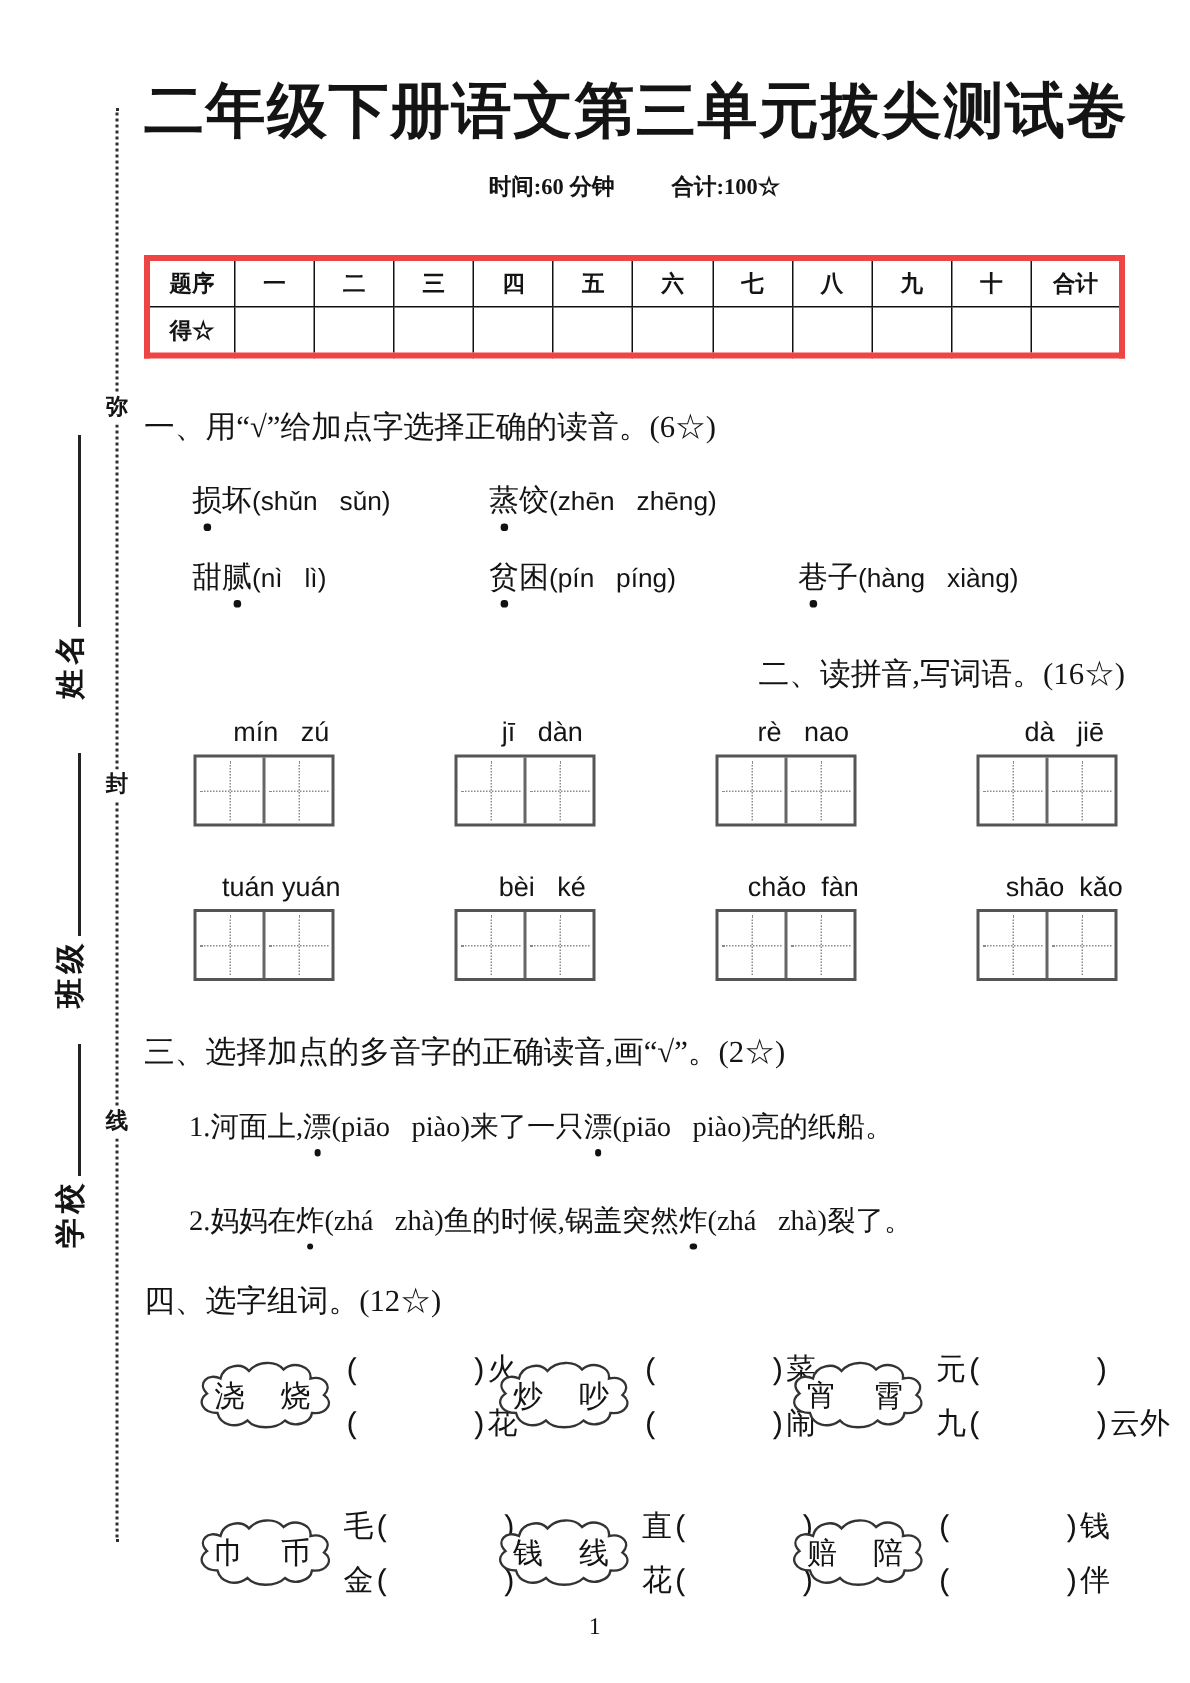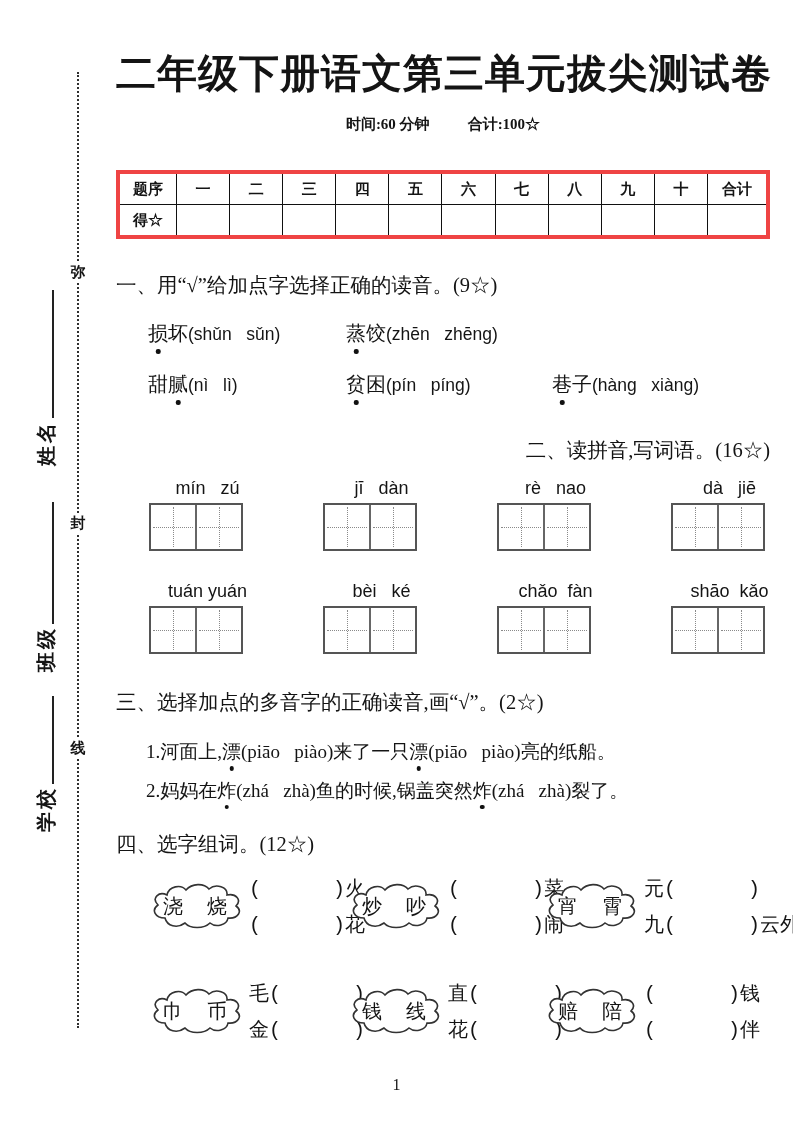--- a/index.html
+++ b/index.html
@@ -15,21 +15,21 @@
 
   .field{position:absolute;transform-origin:0 0;transform:rotate(-90deg);
          display:flex;align-items:center;height:26px;font-size:20px;font-weight:bold;
          letter-spacing:3px;white-space:nowrap;}
   .field .blank{flex:1;border-bottom:2px solid #222;height:13px;margin-left:2px;}
   .field.f-name{left:33px;top:466px;width:176px;}
   .field.f-class{left:33px;top:672px;width:170px;}
   .field.f-school{left:33px;top:832px;width:136px;}
 
   
-  .main{position:absolute;left:116px;top:0;width:654px;}
+  .main{position:absolute;left:96px;top:0;width:654px;}
   .title{margin-top:46px;text-align:center;font-size:40px;font-weight:bold;
          letter-spacing:1px;white-space:nowrap;}
   .meta{margin-top:14px;display:flex;justify-content:center;gap:38px;
         font-size:15px;font-weight:bold;}
 
   table.score{margin-top:36px;width:100%;border-collapse:collapse;border:4px solid #ef4444;
               table-layout:fixed;}
   table.score td{border:1.5px solid #111;height:30px;text-align:center;
                  font-size:15px;font-weight:bold;padding:0;}
   table.score td.first{width:56px;} table.score td.last{width:58px;}
@@ -55,21 +55,21 @@
   .tz{display:flex;border:2.5px solid #555;width:94px;box-sizing:border-box;background:#fff;}
   .tz .cell{flex:1;height:44px;position:relative;}
   .tz .cell + .cell{border-left:2px solid #666;}
   .tz .cell::before{content:"";position:absolute;left:50%;top:2px;bottom:2px;
                     border-left:1.5px dotted #8a8a8a;}
   .tz .cell::after{content:"";position:absolute;top:50%;left:2px;right:2px;
                    border-top:1.5px dotted #8a8a8a;}
 
   
   .sentence{margin:0;padding-left:30px;font-size:19px;white-space:pre;line-height:1.2;}
-  .st1{margin-top:26px;} .st2{margin-top:16px;}
+  .st1{margin-top:26px;} .st2{margin-top:40px;}
 
   
   .cloud-row{display:grid;grid-template-columns:199px 196px 1fr;padding-left:33px;}
   .cr1{margin-top:18px;} .cr2{margin-top:42px;}
   .group{display:flex;align-items:center;gap:8px;font-family:Liberation Mono, monospace;}
   .cloud{position:relative;width:92px;height:52px;flex:none;}
   .cloud svg{position:absolute;left:0;top:0;}
   .cloud-text{position:absolute;left:0;top:0;right:0;bottom:0;display:flex;
               align-items:center;justify-content:center;font-size:20px;white-space:pre;}
   .group-lines{display:flex;flex-direction:column;gap:9px;font-size:20px;white-space:pre;}
@@ -134,21 +134,21 @@
           <td></td>
           <td></td>
           <td></td>
           <td></td>
           <td></td>
           <td class="last"></td>
         </tr>
       </tbody>
     </table>
 
-    <div class="sec-heading h1">一、用“√”给加点字选择正确的读音。(9☆)</div>
+    <div class="sec-heading h1">一、用“√”给加点字选择正确的读音。(6☆)</div>
 
     <div class="words-row wr1">
       <span><span></span><span class="dotted">损</span><span>坏</span><span class="opts">(shǔn   sǔn)</span></span>
       <span><span></span><span class="dotted">蒸</span><span>饺</span><span class="opts">(zhēn   zhēng)</span></span>
     </div>
     <div class="words-row wr2">
       <span><span>甜</span><span class="dotted">腻</span><span></span><span class="opts">(nì   lì)</span></span>
       <span><span></span><span class="dotted">贫</span><span>困</span><span class="opts">(pín   píng)</span></span>
       <span><span></span><span class="dotted">巷</span><span>子</span><span class="opts">(hàng   xiàng)</span></span>
     </div>

